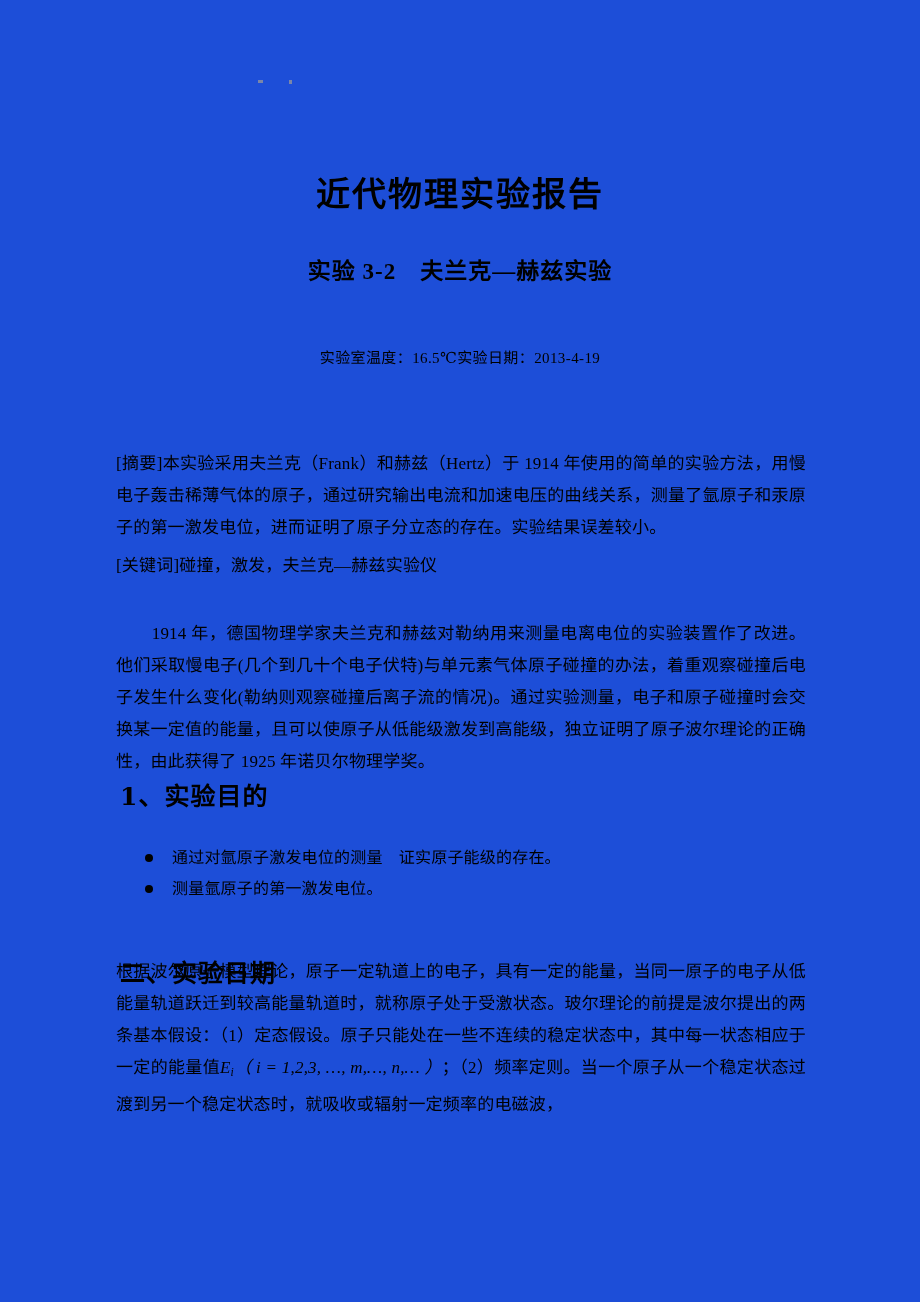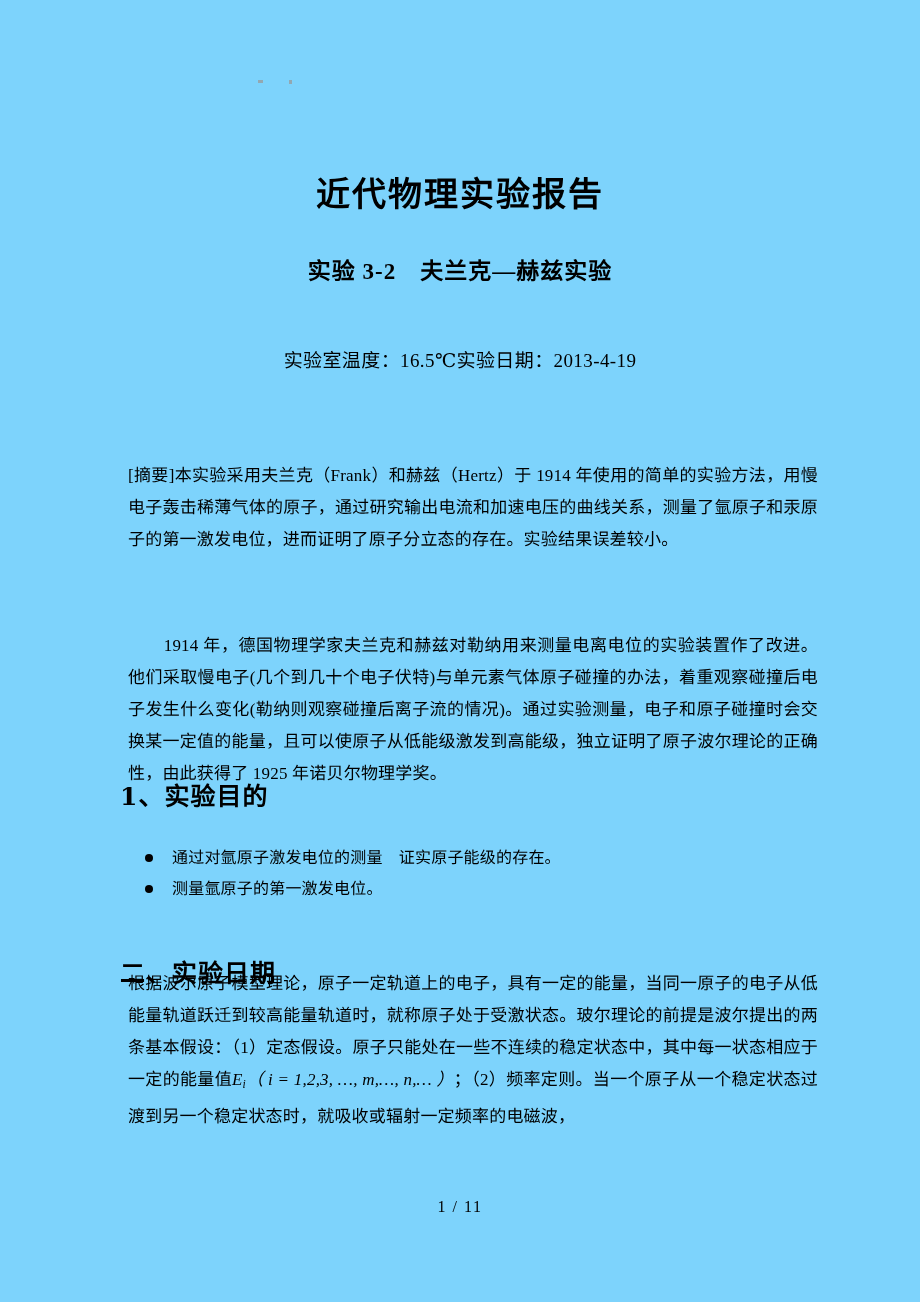--- a/index.html
+++ b/index.html
@@ -16,21 +16,21 @@
     font-family: "Liberation Serif", "DejaVu Serif", serif;
     color: #000000;
     -webkit-font-smoothing: antialiased;
   }
 
   .page {
     position: absolute;
     inset: 0;
     width: 920px;
     height: 1302px;
-    background: #7dd3fc;
+    background: #1d4ed8;
   }
 
   
   .speck {
     position: absolute;
     background: #9a9a9a;
     opacity: .75;
   }
   .speck-a { left: 258px; top: 80px; width: 5px; height: 3px; }
   .speck-b { left: 289px; top: 80px; width: 3px; height: 4px; }
@@ -58,38 +58,38 @@
     letter-spacing: 1px;
     line-height: 1.3;
     white-space: pre;
   }
   .doc-meta {
     position: absolute;
     left: 0;
     right: 0;
     top: 348px;
     text-align: center;
-    font-size: 19px;
+    font-size: 15px;
     letter-spacing: .4px;
     line-height: 1.4;
   }
 
   
   .body-block {
     position: absolute;
     left: 116px;
     width: 690px;
   }
   .para {
     font-size: 17px;
     line-height: 32px;
     text-align: justify;
     text-justify: inter-ideograph;
     letter-spacing: .2px;
-    margin: 12px;
+    margin: 0;
   }
   .para.indent { text-indent: 2.1em; }
 
   .abstract  { top: 448px; }
   .keywords  { top: 550px; }
   .intro     { top: 618px; }
 
   
   .sec-heading {
     position: absolute;
@@ -167,35 +167,35 @@
   <span class="speck speck-b"></span>
 
   <h1 class="doc-title">近代物理实验报告</h1>
 
   <h2 class="doc-subtitle">实验 3-2　夫兰克—赫兹实验</h2>
 
   <div class="doc-meta">实验室温度：16.5℃实验日期：2013-4-19</div>
 
   <p class="body-block para abstract">[摘要]本实验采用夫兰克（Frank）和赫兹（Hertz）于 1914 年使用的简单的实验方法，用慢电子轰击稀薄气体的原子，通过研究输出电流和加速电压的曲线关系，测量了氩原子和汞原子的第一激发电位，进而证明了原子分立态的存在。实验结果误差较小。</p>
 
+  <p class="body-block para keywords">[关键词]碰撞，激发，夫兰克—赫兹实验仪</p>
 
   <p class="body-block para intro indent">1914 年，德国物理学家夫兰克和赫兹对勒纳用来测量电离电位的实验装置作了改进。他们采取慢电子(几个到几十个电子伏特)与单元素气体原子碰撞的办法，着重观察碰撞后电子发生什么变化(勒纳则观察碰撞后离子流的情况)。通过实验测量，电子和原子碰撞时会交换某一定值的能量，且可以使原子从低能级激发到高能级，独立证明了原子波尔理论的正确性，由此获得了 1925 年诺贝尔物理学奖。</p>
 
   <h3 class="sec-heading heading-1">1、实验目的</h3>
 
   <ul class="aim-list">
     <li class="aim-item">
       <span class="bullet"></span>
       <span>通过对氩原子激发电位的测量　证实原子能级的存在。</span>
     </li>
     <li class="aim-item">
       <span class="bullet"></span>
       <span>测量氩原子的第一激发电位。</span>
     </li>
   </ul>
 
   <h3 class="sec-heading heading-2">二、实验日期</h3>
 
   <p class="body-block para principle"><span>根据波尔原子模型理论，原子一定轨道上的电子，具有一定的能量，当同一原子的电子从低能量轨道跃迁到较高能量轨道时，就称原子处于受激状态。玻尔理论的前提是波尔提出的两条基本假设：（1）定态假设。原子只能处在一些不连续的稳定状态中，其中每一状态相应于一定的能量值</span><span class="mathit"><span>E</span><sub>i</sub></span><span class="mathnum">（ i = 1,2,3, …, m,…, n,… ）</span><span>；（2）频率定则。当一个原子从一个稳定状态过渡到另一个稳定状态时，就吸收或辐射一定频率的电磁波，</span></p>
 
-  <div class="page-footer">1 / 11</div>
 
 </div>
 
 </body></html>

